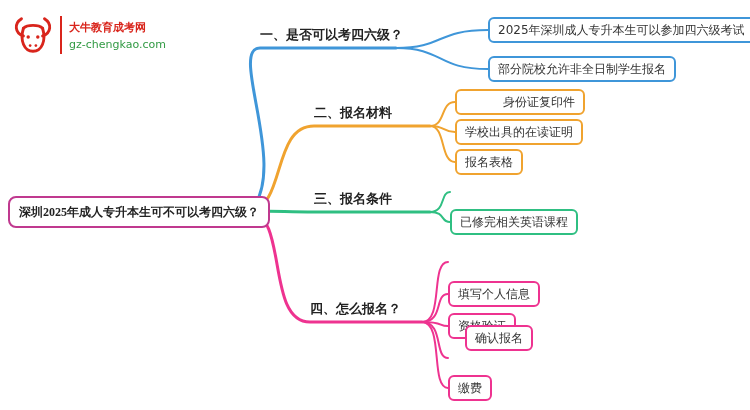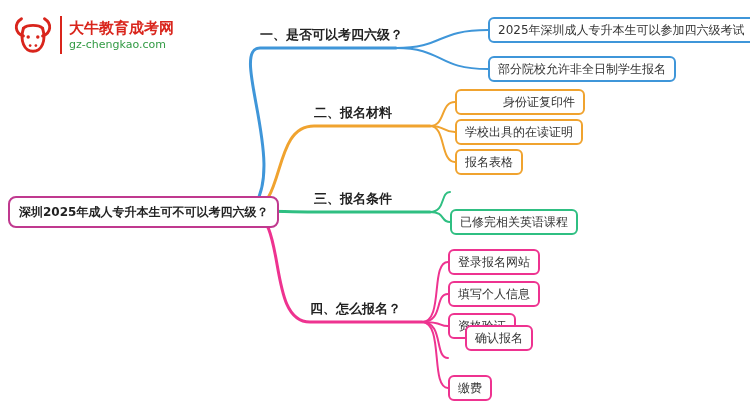--- a/index.html
+++ b/index.html
@@ -8,35 +8,35 @@
     font-family:"DejaVu Sans","Liberation Sans",sans-serif;
   }
   #wires{position:absolute;left:0;top:0;width:750px;height:410px;pointer-events:none;}
   .node{
     position:absolute;background:#fff;border:2px solid #999;border-radius:6px;
     padding:4px 8px;font-size:12px;line-height:14px;color:#333;white-space:nowrap;
     box-sizing:border-box;
   }
   .root-node{
     border-color:#c0398f;border-radius:8px;font-weight:bold;color:#222;
-    padding:7px 9px;font-size:12px;
+    padding:7px 9px;font-size:12px;font-family:Liberation Serif, serif;
   }
   .b1{border-color:#3f96d9;}
   .b2{border-color:#f0a32f;}
   .b3{border-color:#2fbf82;}
   .b4{border-color:#ee3390;}
   .branch-label{
     position:absolute;font-size:13px;font-weight:bold;color:#222;
     white-space:nowrap;line-height:18px;
   }
   .logo{position:absolute;left:10px;top:12px;display:flex;align-items:center;}
   .logo-icon{width:46px;height:46px;}
   .logo-sep{width:2px;height:38px;background:#d9251c;margin:0 7px 0 4px;}
   .logo-text{display:flex;flex-direction:column;justify-content:center;}
-  .logo-title{color:#d9251c;font-weight:bold;font-size:15px;line-height:18px;white-space:nowrap;}
+  .logo-title{color:#d9251c;font-weight:bold;font-size:11px;line-height:18px;white-space:nowrap;}
   .logo-url{color:#319a43;font-size:11px;line-height:15px;white-space:nowrap;}
 </style>
 </head>
 <body>
 
 <div id="stage">
 
   <svg id="wires" viewBox="0 0 750 410">
 
     <g stroke="#3f96d9" fill="none" stroke-linecap="round">
@@ -99,19 +99,18 @@
 
   <div class="node b1" style="left:488px;top:17px;">2025年深圳成人专升本生可以参加四六级考试</div>
   <div class="node b1" style="left:488px;top:56px;">部分院校允许非全日制学生报名</div>
 
   <div class="node b2" style="left:455px;top:89px;padding-left:46px;">身份证复印件</div>
   <div class="node b2" style="left:455px;top:119px;">学校出具的在读证明</div>
   <div class="node b2" style="left:455px;top:149px;">报名表格</div>
 
   <div class="node b3" style="left:450px;top:209px;">已修完相关英语课程</div>
 
-  <div class="node b4" style="left:448px;top:249px;">登录报名网站</div>
   <div class="node b4" style="left:448px;top:281px;">填写个人信息</div>
   <div class="node b4" style="left:448px;top:313px;">资格验证</div>
   <div class="node b4" style="left:448px;top:325px;margin-left:17px;">确认报名</div>
   <div class="node b4" style="left:448px;top:375px;text-align:right;">缴费</div>
 
 </div>
 
 </body></html>

